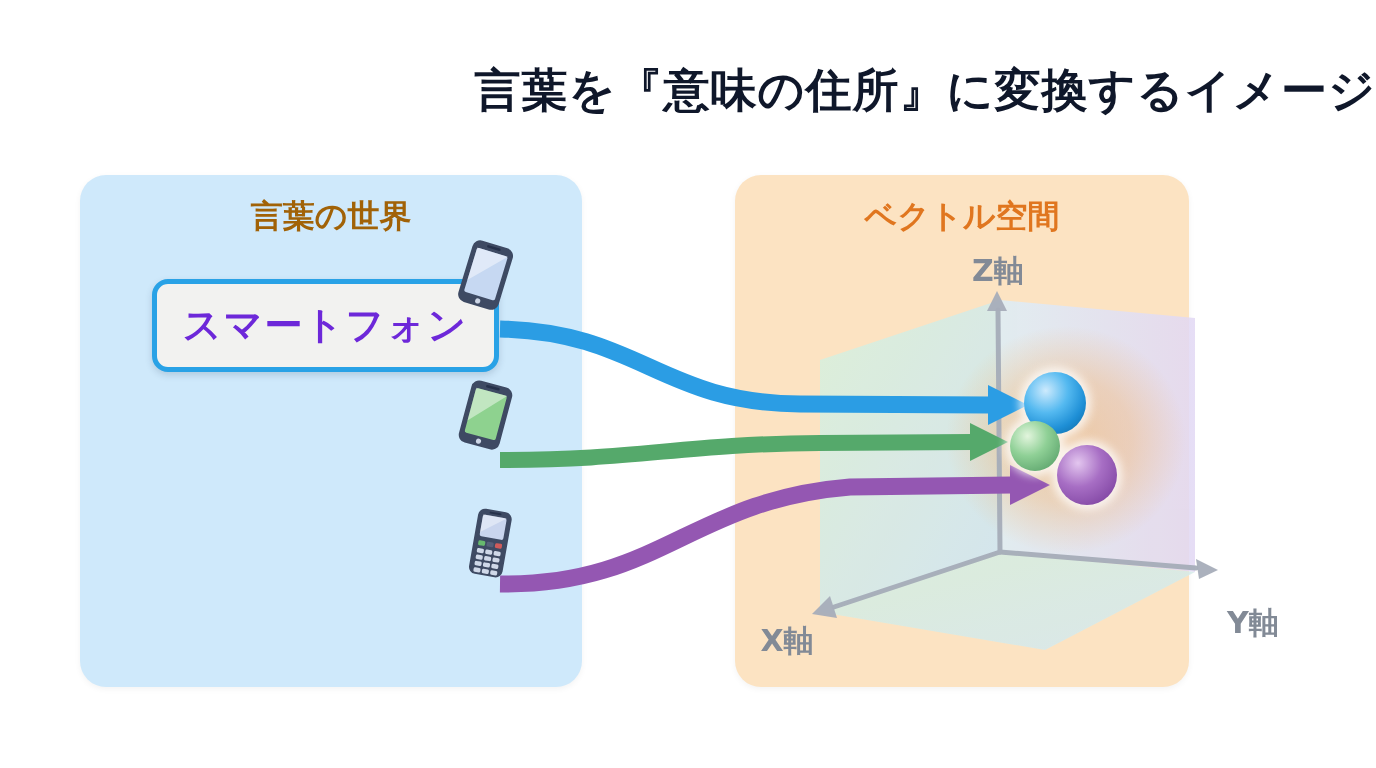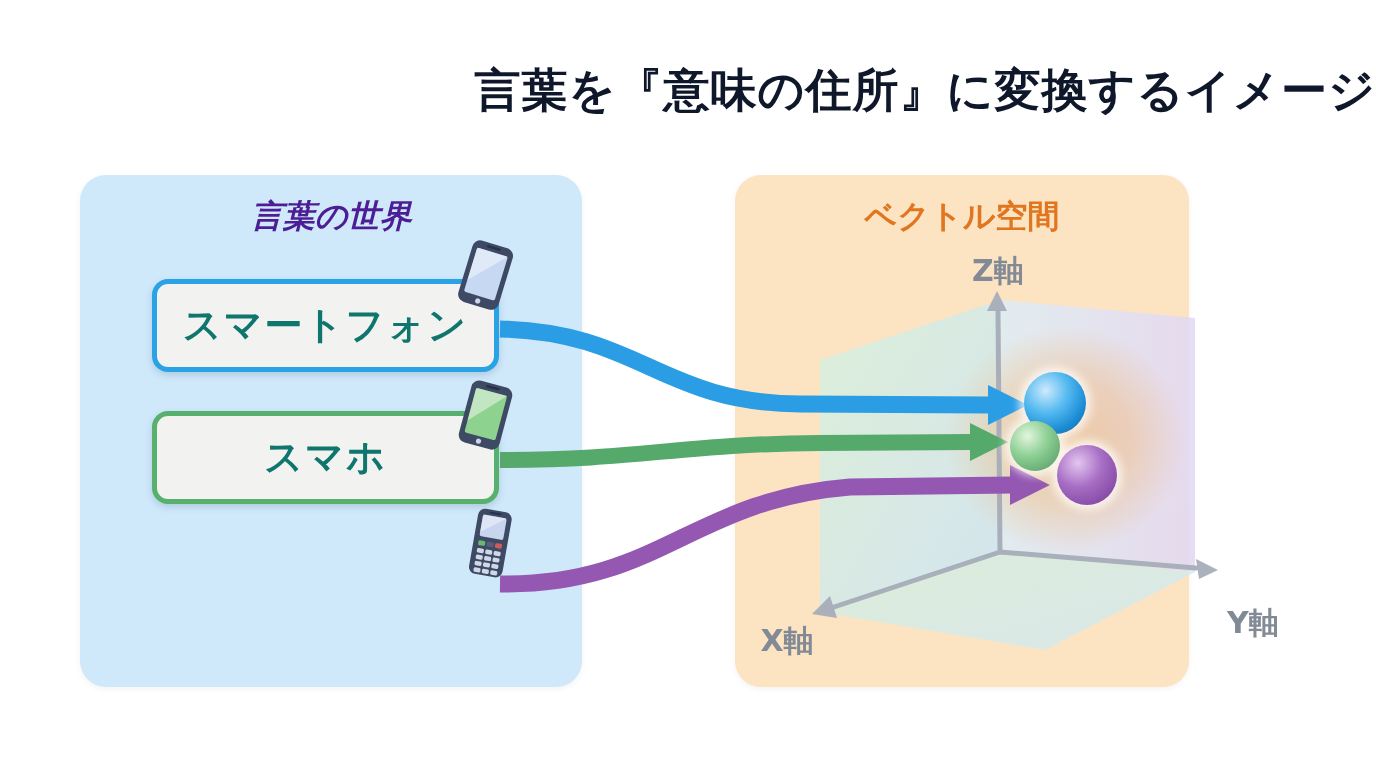--- a/index.html
+++ b/index.html
@@ -8,26 +8,26 @@
     font-family:"DejaVu Sans","Liberation Sans",sans-serif;
   }
   .main-title{
     position:absolute;top:60px;left:0;width:100%;text-align:right;
     font-size:46px;font-weight:900;color:#0f172a;letter-spacing:1px;
   }
   .panel{position:absolute;top:175px;height:512px;border-radius:26px;box-shadow:0 2px 6px rgba(0,0,0,.05);}
   .panel-left{left:80px;width:502px;background:#cfe9fb;}
   .panel-right{left:735px;width:454px;background:#fce3c2;}
   .panel-title{position:absolute;top:20px;left:0;width:100%;text-align:center;font-size:32px;font-weight:800;}
-  .panel-left .panel-title{color:#4c1d95;font-style:italic;}
+  .panel-left .panel-title{color:#a16207;}
   .panel-right .panel-title{color:#e0761f;}
   .word-box{
     position:absolute;left:72px;width:337px;height:83px;border:5px solid #22c55e;border-radius:16px;
     background:#f2f2f0;display:flex;align-items:center;justify-content:center;
-    font-size:38px;font-weight:800;color:#0f766e;letter-spacing:2px;
+    font-size:38px;font-weight:800;color:#6d28d9;letter-spacing:2px;
     box-shadow:0 3px 7px rgba(40,60,90,.18);z-index:2;
   }
   .box-1{top:104px;border-color:#29a2e6;}
   .box-2{top:236px;border-color:#58b06e;}
   .box-3{top:365px;border-color:#a158bb;}
   .phone-icon{position:absolute;z-index:4;}
   .icon-1{left:382px;top:66px;transform:rotate(17deg);}
   .icon-2{left:382px;top:206px;transform:rotate(15deg);}
   .icon-3{left:390px;top:333px;transform:rotate(10deg);}
   .axis-label{position:absolute;font-size:30px;font-weight:800;color:#828a96;z-index:3;white-space:nowrap;}
@@ -41,23 +41,20 @@
 
 <div class="stage">
 
   <div class="main-title">言葉を『意味の住所』に変換するイメージ</div>
 
   <div class="panel panel-left">
     <div class="panel-title">言葉の世界</div>
 
     <div class="word-box box-1">
       <span>スマートフォン</span>
-    </div>
-    <div class="word-box box-2">
-      <span>スマホ</span>
     </div>
 
     <span class="phone-icon icon-1">
       <svg width="46" height="68" viewBox="0 0 46 68">
         <rect x="2" y="2" width="42" height="64" rx="8" fill="#3e4a63"></rect>
         <rect x="7" y="10" width="32" height="46" rx="2" fill="#c6d8f2"></rect>
         <polygon points="7,10 39,10 7,44" fill="#ffffff" opacity="0.45"></polygon>
         <rect x="16" y="4.5" width="14" height="2.5" rx="1.2" fill="#26314a"></rect>
         <circle cx="23" cy="61" r="2.6" fill="#cdd6e6"></circle>
       </svg>

